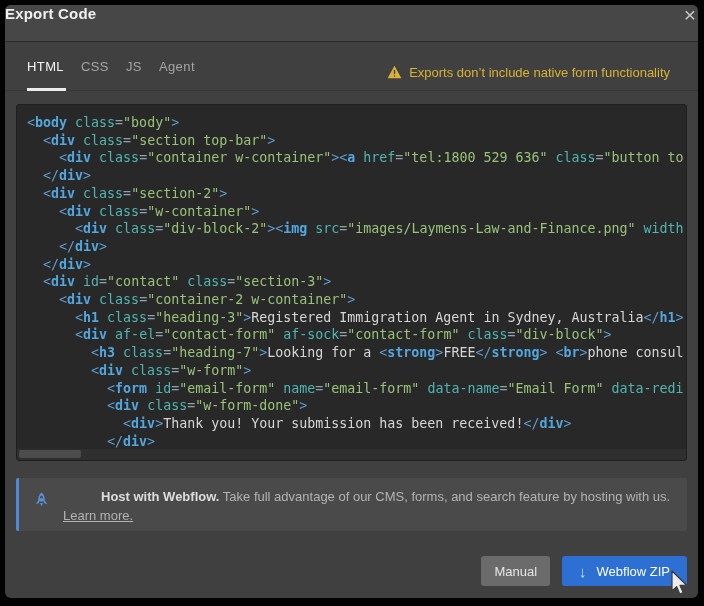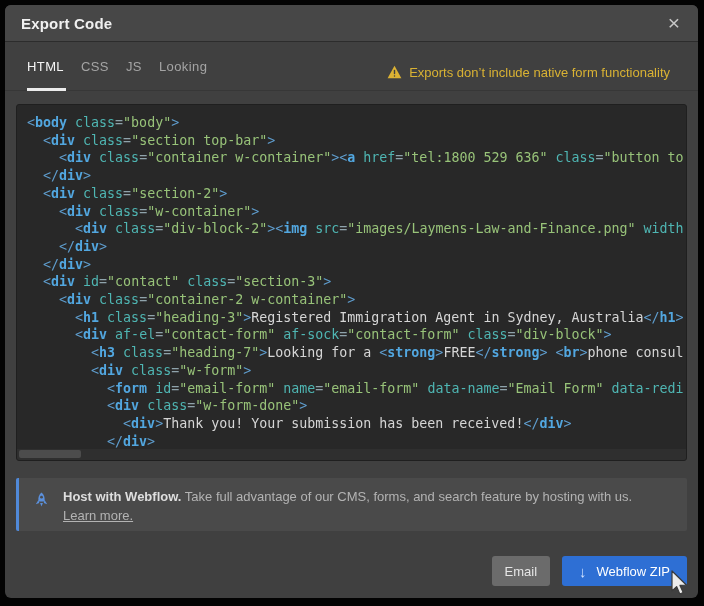--- a/index.html
+++ b/index.html
@@ -10,21 +10,21 @@
     -webkit-font-smoothing:antialiased;
   }
   .dialog{
     position:absolute;left:5px;top:5px;width:693px;height:593px;
     background:#404040;border-radius:6px;overflow:hidden;
   }
   
   .hdr{
     position:absolute;left:0;top:0;right:0;height:37px;
     background:#474747;border-bottom:1px solid #2c2c2c;
-    display:flex;align-items:center;padding:0 16px;box-sizing:border-box;
+    display:flex;align-items:flex-start;padding:0 0;box-sizing:border-box;
   }
   .hdr .title{font-size:15px;font-weight:bold;color:#f0f0f0;letter-spacing:.2px;}
   .hdr .close{
     margin-left:auto;color:#c7c7c7;font-size:21px;line-height:20px;
     cursor:pointer;font-weight:400;padding:0 2px;
   }
   
   .tabbar{
     position:absolute;left:0;top:38px;right:0;height:48px;
     border-bottom:1px solid #373737;box-sizing:border-box;
@@ -70,21 +70,21 @@
     background:#4c4c4c;border-radius:2px;
   }
   
   .banner{
     position:absolute;left:11px;top:473px;width:671px;height:53px;
     background:#4a4a4a;border-left:3px solid #5089d8;border-radius:2px;
     box-sizing:border-box;display:flex;gap:13px;padding:9px 14px;
   }
   .banner .ricon{flex:0 0 auto;margin-top:5px;}
   .banner .btext{font-size:13px;line-height:19px;color:#b3b3b3;}
-  .banner .btext b{color:#dedede;}
+  .banner .btext b{color:#dedede;margin-left:38px;}
   .banner a{color:#b3b3b3;text-decoration:underline;cursor:pointer;}
   
   .note{
     position:absolute;left:11px;top:547px;width:330px;
     font-size:13px;line-height:20px;color:#9d9d9d;
   }
   .btns{
     position:absolute;right:11px;top:551px;display:flex;gap:12px;align-items:center;
   }
   .btn{
@@ -106,21 +106,21 @@
     <div class="close">
       <span>×</span>
     </div>
   </div>
 
   <div class="tabbar">
 
   <div class="tab active">HTML</div>
       <div class="tab">CSS</div>
       <div class="tab">JS</div>
-      <div class="tab">Looking</div>
+      <div class="tab">Agent</div>
     </div>
 
   <div class="warning">
     <svg width="15" height="14" viewBox="0 0 15 14">
       <path d="M7.5 0.8 L14.4 13.2 L0.6 13.2 Z" fill="#dcb233"></path>
       <rect x="6.8" y="4.8" width="1.4" height="4.4" rx="0.6" fill="#3f3f3f"></rect>
       <rect x="6.8" y="10.2" width="1.4" height="1.5" rx="0.6" fill="#3f3f3f"></rect>
     </svg>
     <span class="wtext">Exports don’t include native form functionality</span>
   </div>
@@ -142,21 +142,21 @@
     </svg>
     <div class="btext">
       <b>Host with Webflow.</b><span> Take full advantage of our CMS, forms, and search feature by hosting with us.</span><br>
       <a>Learn more.</a>
     </div>
   </div>
 
 
   <div class="btns">
     <div class="btn btn-cancel">
-      <span>Email</span>
+      <span>Manual</span>
     </div>
     <div class="btn btn-download">
       <span class="dl-arrow">↓</span>
       <span>Webflow ZIP</span>
     </div>
   </div>
 
 </div>
 
 <svg class="cursor" width="26" height="28" viewBox="0 0 26 28">

